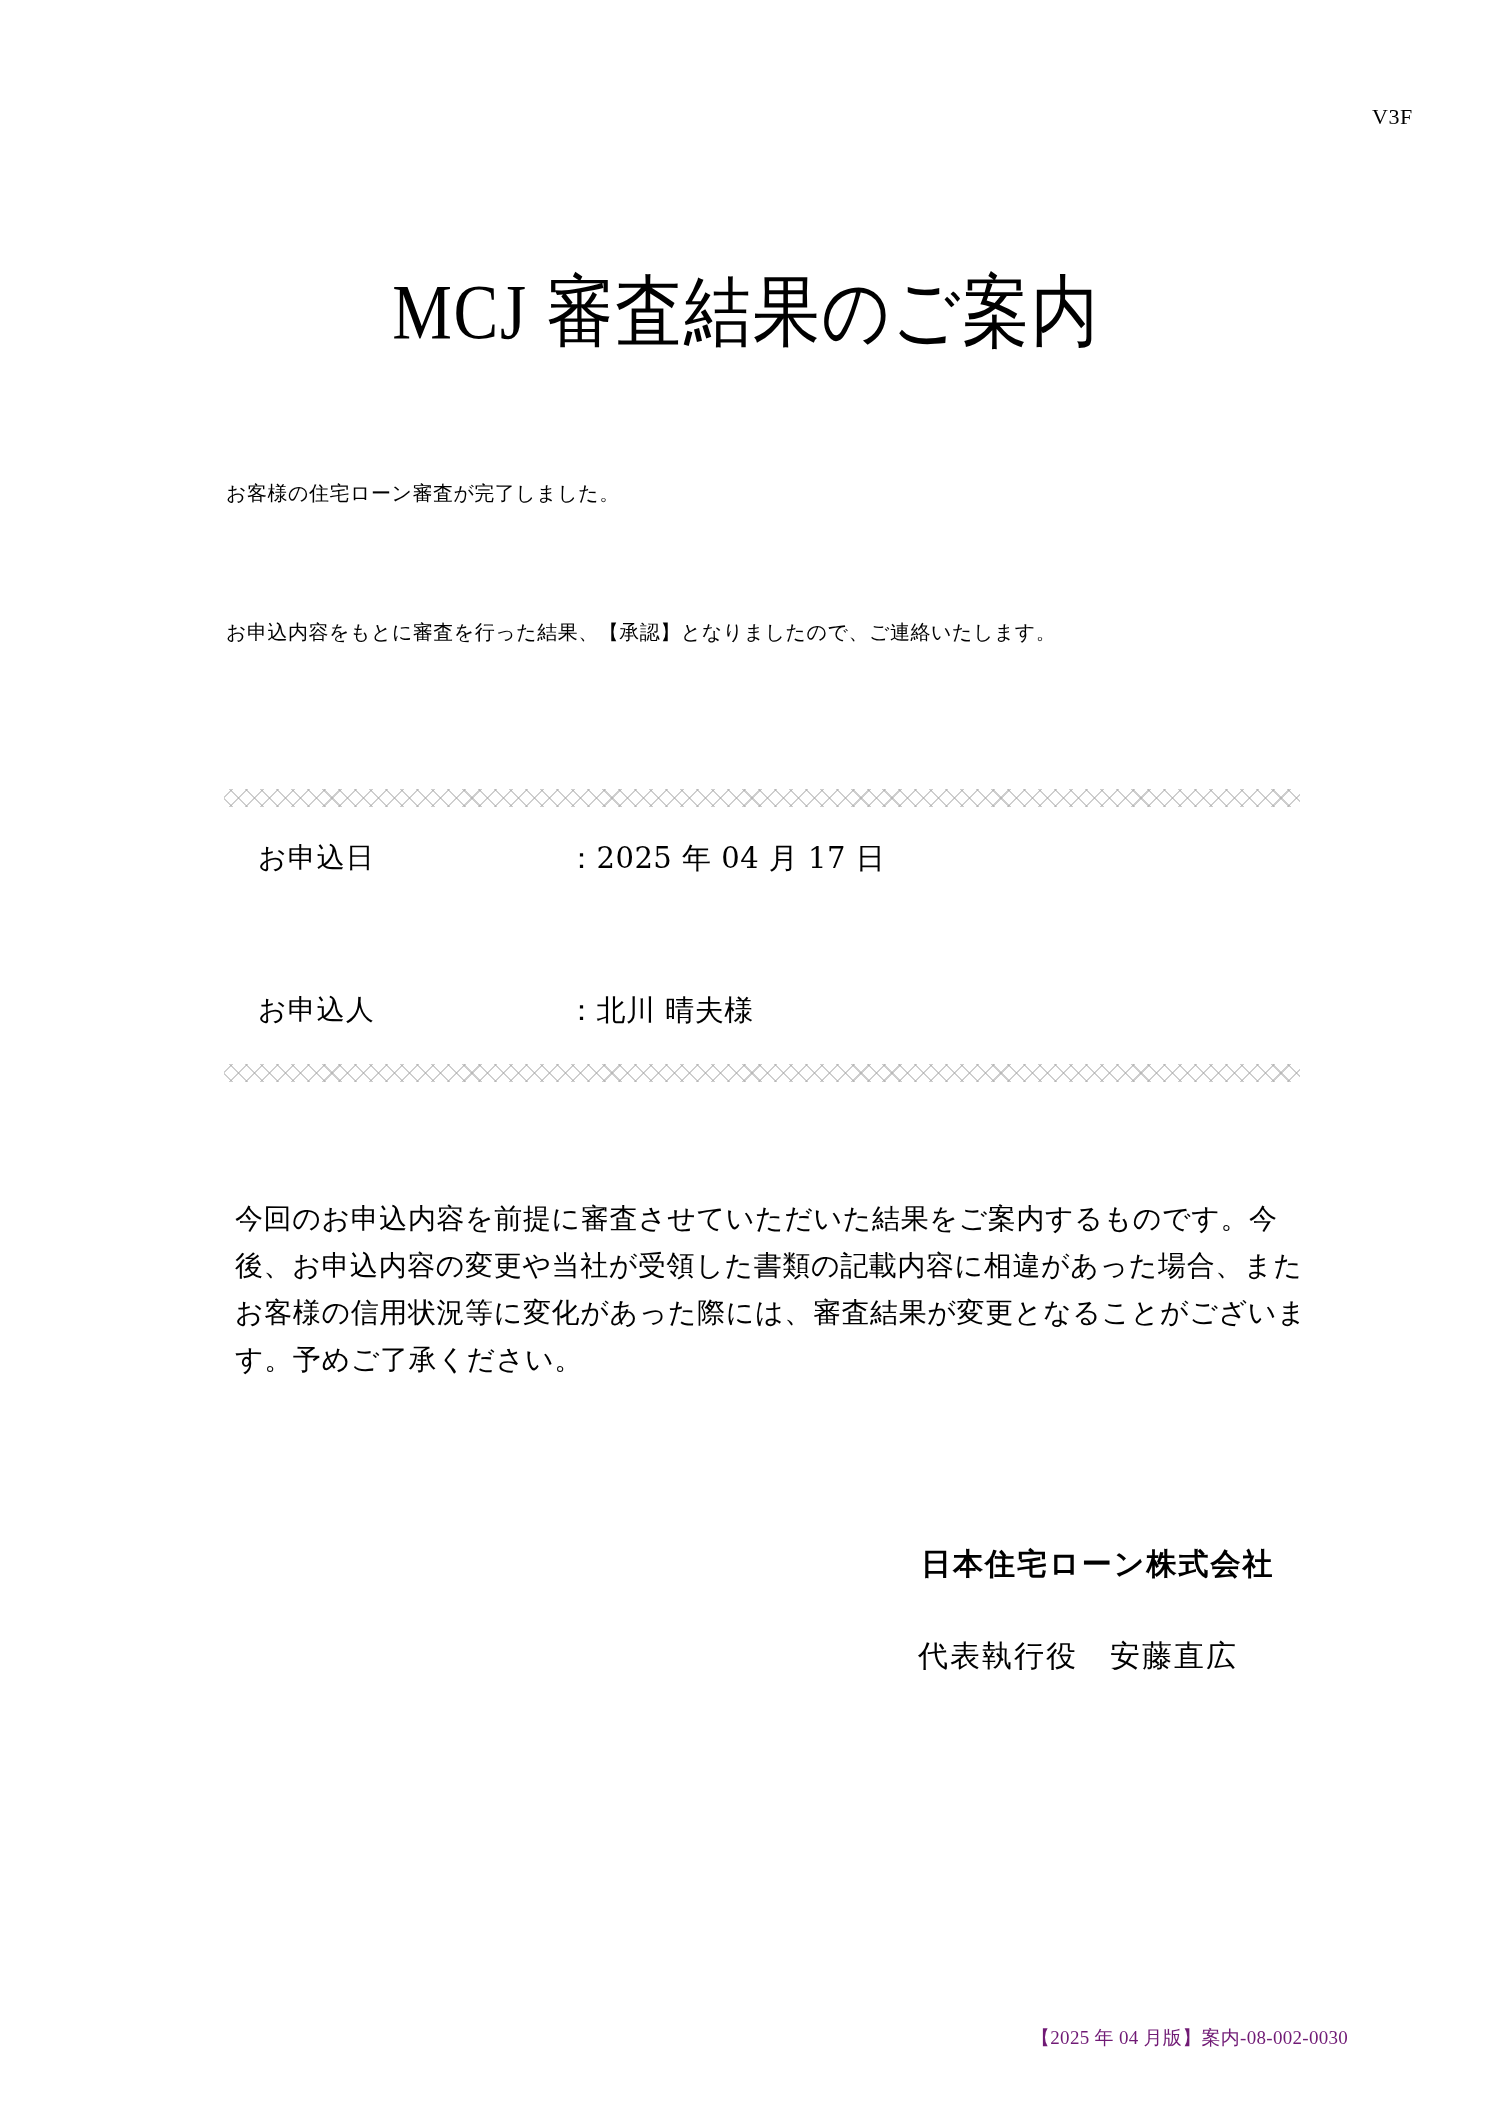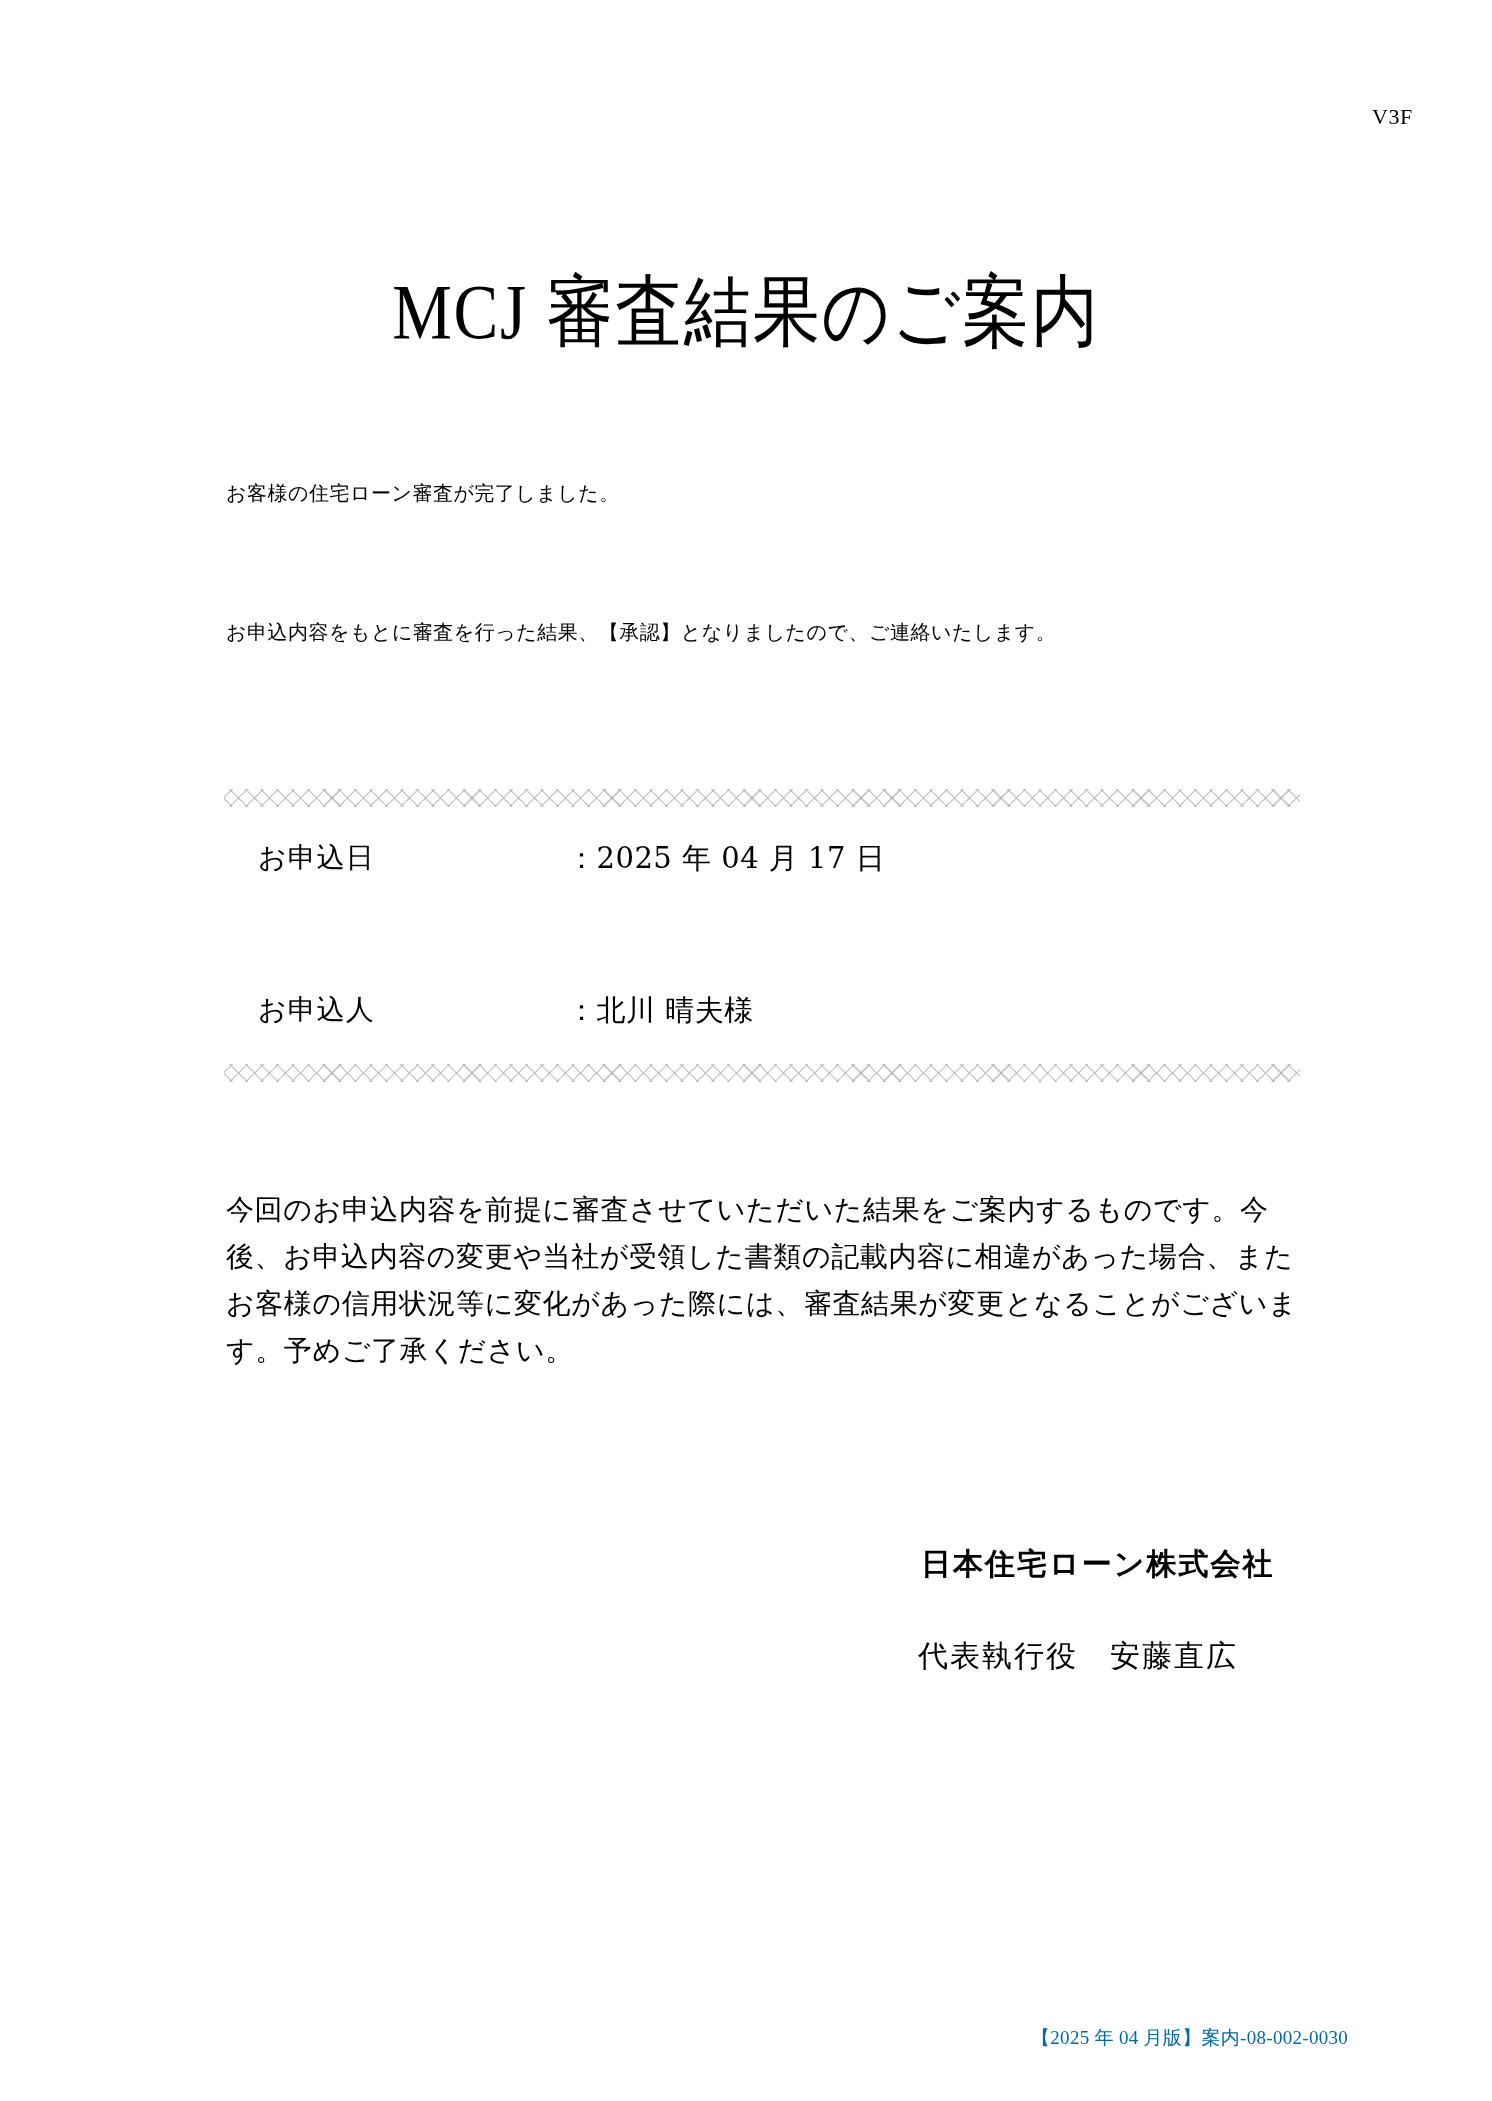--- a/index.html
+++ b/index.html
@@ -104,21 +104,21 @@
       font-size: 30px;
       line-height: 40px;
       letter-spacing: 2px;
       text-align: right;
     }
 
     .footer-code {
       left: 1031px;
       top: 2025px;
       font-size: 19px;
-      color: #0369a1;
+      color: #701a75;
       font-family: "Liberation Serif", "DejaVu Serif", serif;
       letter-spacing: 0.3px;
     }
   </style>
 </head>
 <body>
 
 <div class="page">
 
   <div class="abs version">V3F</div>
@@ -132,20 +132,20 @@
   <div class="abs divider divider-top"></div>
 
   <div class="abs field-label lbl-date">お申込日</div>
   <div class="abs field-value val-date">：2025 年 04 月 17 日</div>
 
   <div class="abs field-label lbl-name">お申込人</div>
   <div class="abs field-value val-name">：北川 晴夫様</div>
 
   <div class="abs divider divider-bottom"></div>
 
-  <p class="notice" style="margin:0;">今回のお申込内容を前提に審査させていただいた結果をご案内するものです。今後、お申込内容の変更や当社が受領した書類の記載内容に相違があった場合、またお客様の信用状況等に変化があった際には、審査結果が変更となることがございます。予めご了承ください。</p>
+  <p class="notice" style="margin:9px;">今回のお申込内容を前提に審査させていただいた結果をご案内するものです。今後、お申込内容の変更や当社が受領した書類の記載内容に相違があった場合、またお客様の信用状況等に変化があった際には、審査結果が変更となることがございます。予めご了承ください。</p>
 
   <div class="abs company">日本住宅ローン株式会社</div>
   <div class="abs rep">代表執行役　安藤直広</div>
 
   <div class="abs footer-code">【2025 年 04 月版】案内-08-002-0030</div>
 
 </div>
 
 </body></html>

